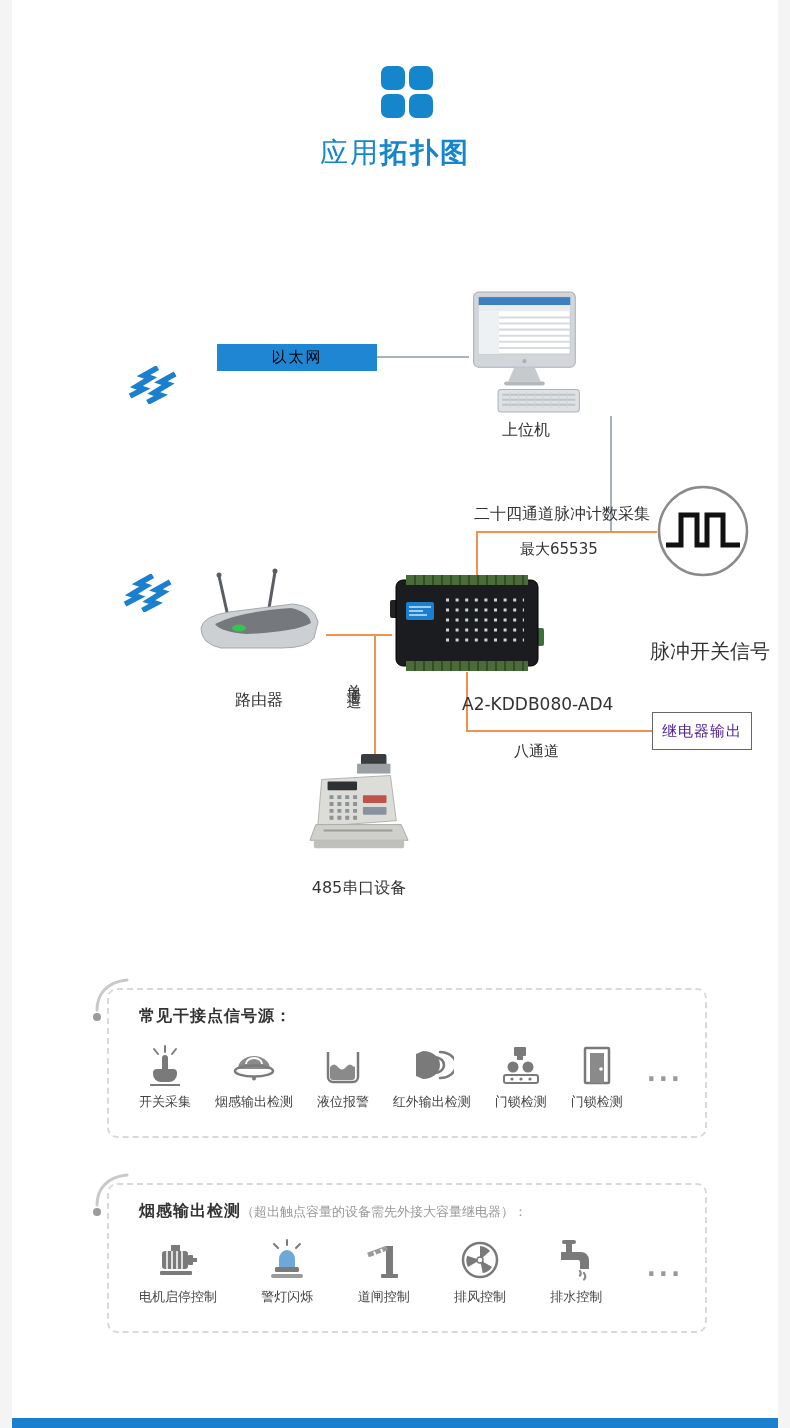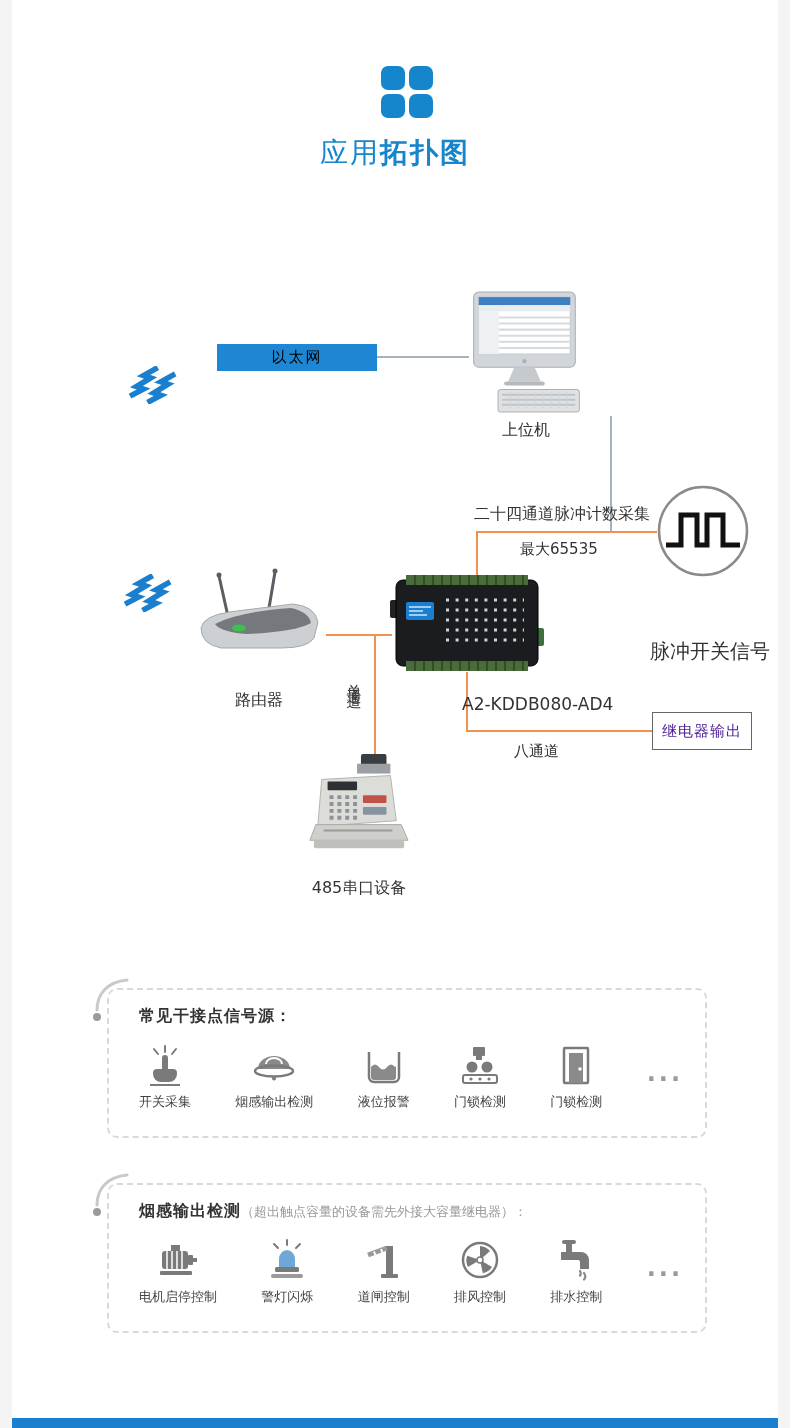--- a/index.html
+++ b/index.html
@@ -189,20 +189,29 @@
           <svg width="44" height="44" viewBox="0 0 44 44">
             <path d="M7,9 v25 a5,5 0 0 0 5,5 h20 a5,5 0 0 0 5,-5 V9" fill="none" stroke="#7a7a7a" stroke-width="2.5"></path>
             <path d="M9,24 q4,-5 8,0 t8,0 t8,0 l1,-1 v11 a3,3 0 0 1 -3,3 H12 a3,3 0 0 1 -3,-3 z" fill="#8a8a8a"></path>
           </svg>
         </div>
         <div class="p-label">液位报警</div>
       </div>
       <div class="p-item">
         <div class="p-icon">
           <svg width="44" height="44" viewBox="0 0 44 44">
+            <path d="M13,8 a17,14 0 0 1 0,28 l-7,-3 V11 z" fill="#7a7a7a"></path>
+            <path d="M24,14 a10,8 0 0 1 0,16 M30,9 a16,13 0 0 1 0,26" fill="none" stroke="#7a7a7a" stroke-width="2.5" stroke-linecap="round"></path>
+          </svg>
+        </div>
+        <div class="p-label">红外输出检测</div>
+      </div>
+      <div class="p-item">
+        <div class="p-icon">
+          <svg width="44" height="44" viewBox="0 0 44 44">
             <rect x="15" y="4" width="12" height="9" rx="1" fill="#7a7a7a"></rect>
             <rect x="18" y="13" width="6" height="4" fill="#7a7a7a"></rect>
             <circle cx="14" cy="24" r="5.5" fill="#7a7a7a"></circle>
             <circle cx="29" cy="24" r="5.5" fill="#7a7a7a"></circle>
             <rect x="5" y="32" width="34" height="8" rx="2" fill="none" stroke="#7a7a7a" stroke-width="2"></rect>
             <circle cx="13" cy="36" r="1.6" fill="#7a7a7a"></circle>
               <circle cx="22" cy="36" r="1.6" fill="#7a7a7a"></circle>
               <circle cx="31" cy="36" r="1.6" fill="#7a7a7a"></circle>
           </svg>
         </div>

